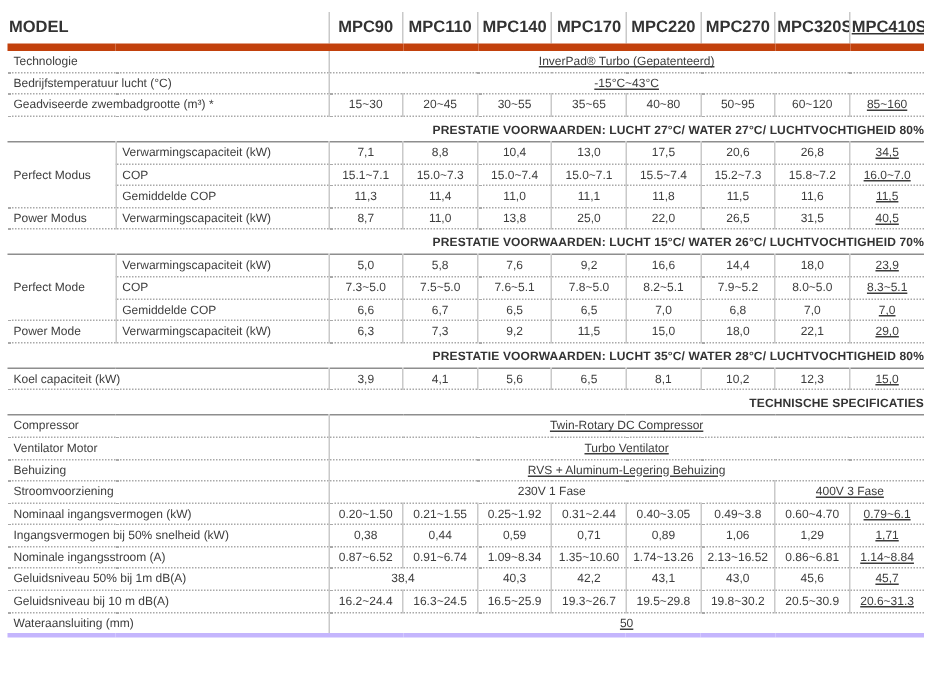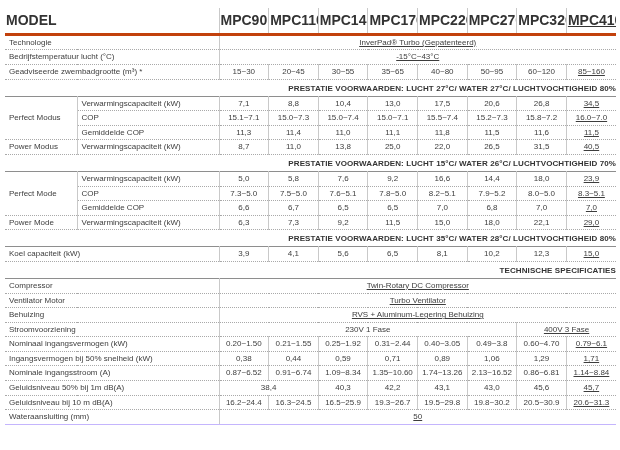--- a/index.html
+++ b/index.html
@@ -4,23 +4,23 @@
 <style>
   html,body{margin:0;padding:0;background:#ffffff;}
   body{width:620px;height:450px;font-family:"Liberation Sans",sans-serif;-webkit-font-smoothing:antialiased;}
   .sheet{padding:8px 4px 0 5px;}
   .spec-table{width:611px;border-collapse:collapse;table-layout:fixed;font-size:8px;color:#3d3d3d;border-top:1px solid #8e8e8e;}
   .blk-first{border-top:none;}
   .c-group{width:72px;}
   .c-sub{width:142px;}
   td{border-right:1px solid #c9c9c9;border-bottom:1px dotted #a9a9a9;padding:2px 1px;text-align:center;overflow:hidden;white-space:nowrap;line-height:1.2;height:9px;}
   td:last-child{border-right:none;text-decoration:underline;}
-  .head-row td{border-bottom:3px solid #c2410c;font-weight:bold;font-size:14px;color:#333333;padding:4px 1px;height:11px;}
+  .head-row td{border-bottom:5px solid #c2410c;font-weight:bold;font-size:11px;color:#333333;padding:4px 1px;height:11px;}
   .lbl{text-align:left;padding-left:4px;}
-  .blk-last tr:last-child td{border-bottom:1px solid #c4b5fd;margin-left:21px;}
+  .blk-last tr:last-child td{border-bottom:3px solid #c4b5fd;margin-left:21px;}
   .sec-title{font-size:8px;font-weight:bold;color:#333333;padding:4px 0 3px 1px;letter-spacing:.1px;text-align:right;}
 </style>
 </head>
 <body>
 
 <div class="sheet">
 
   <table class="spec-table blk-first">
     <colgroup>
         <col class="c-group">

